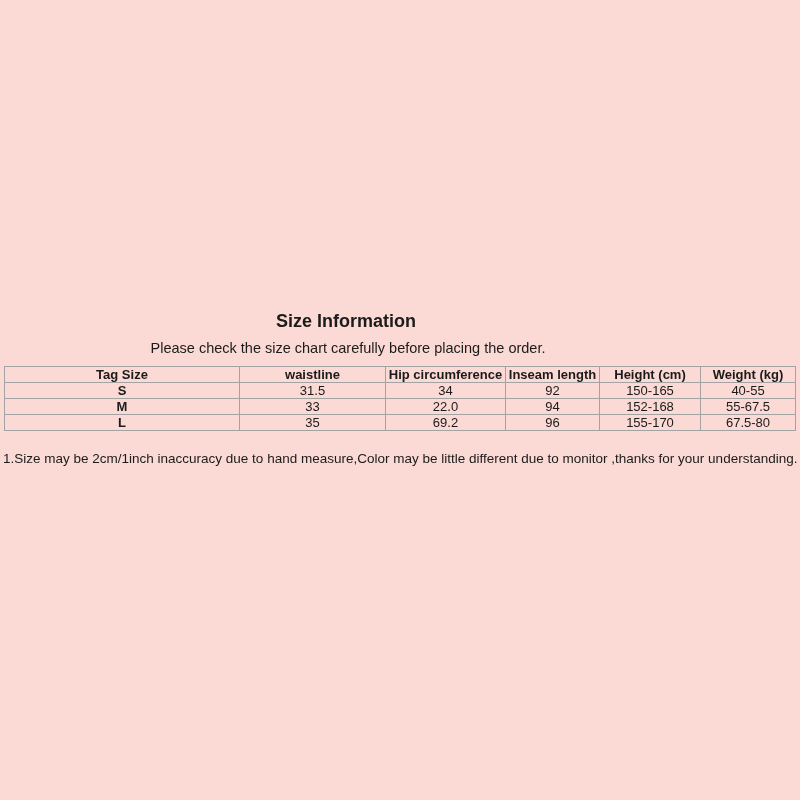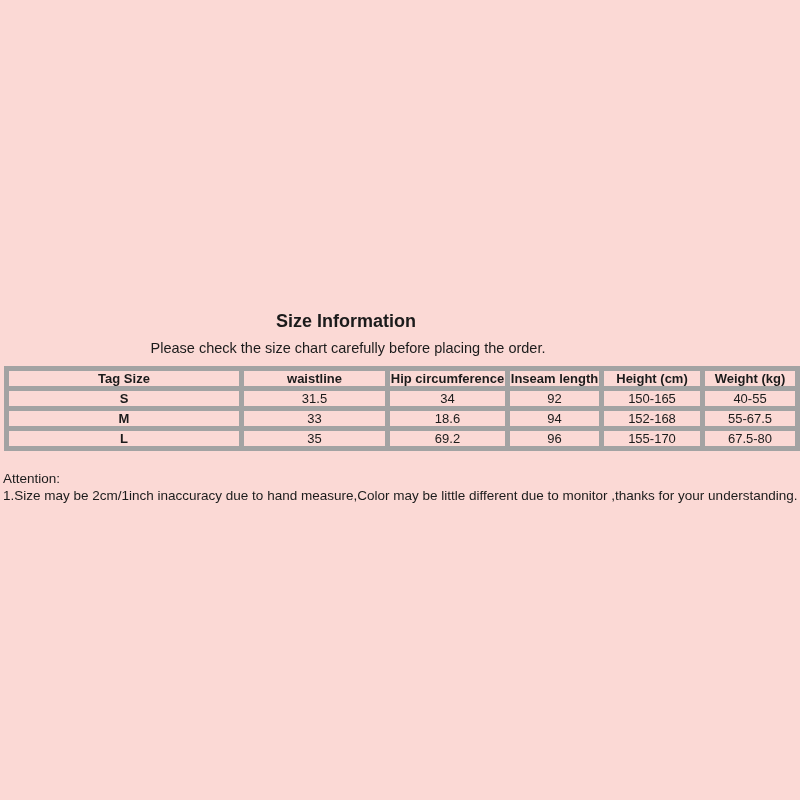--- a/index.html
+++ b/index.html
@@ -34,21 +34,21 @@
     line-height: 18px;
   }
   table.size-table {
     margin: 9px 4px 0 4px;
     width: 791px;
     border-collapse: collapse;
     table-layout: fixed;
   }
   table.size-table th,
   table.size-table td {
-    border: 5px solid #a3a3a3;
+    border: 1px solid #a3a3a3;
     text-align: center;
     vertical-align: middle;
     font-size: 13px;
     height: 15px;
     padding: 0;
     line-height: 15px;
     overflow: hidden;
     white-space: nowrap;
   }
   table.size-table th {
@@ -105,34 +105,33 @@
         <td class="tag-cell">S</td>
         <td>31.5</td>
         <td>34</td>
         <td>92</td>
         <td>150-165</td>
         <td>40-55</td>
       </tr>
       <tr>
         <td class="tag-cell">M</td>
         <td>33</td>
-        <td>18.6</td>
+        <td>22.0</td>
         <td>94</td>
         <td>152-168</td>
         <td>55-67.5</td>
       </tr>
       <tr>
         <td class="tag-cell">L</td>
         <td>35</td>
         <td>69.2</td>
         <td>96</td>
         <td>155-170</td>
         <td>67.5-80</td>
       </tr>
     </tbody>
   </table>
 
   <div class="attention">
-    <div>Attention:</div>
     <div>1.Size may be 2cm/1inch inaccuracy due to hand measure,Color may be little different due to monitor ,thanks for your understanding.</div>
   </div>
 
 </div>
 
 </body></html>

